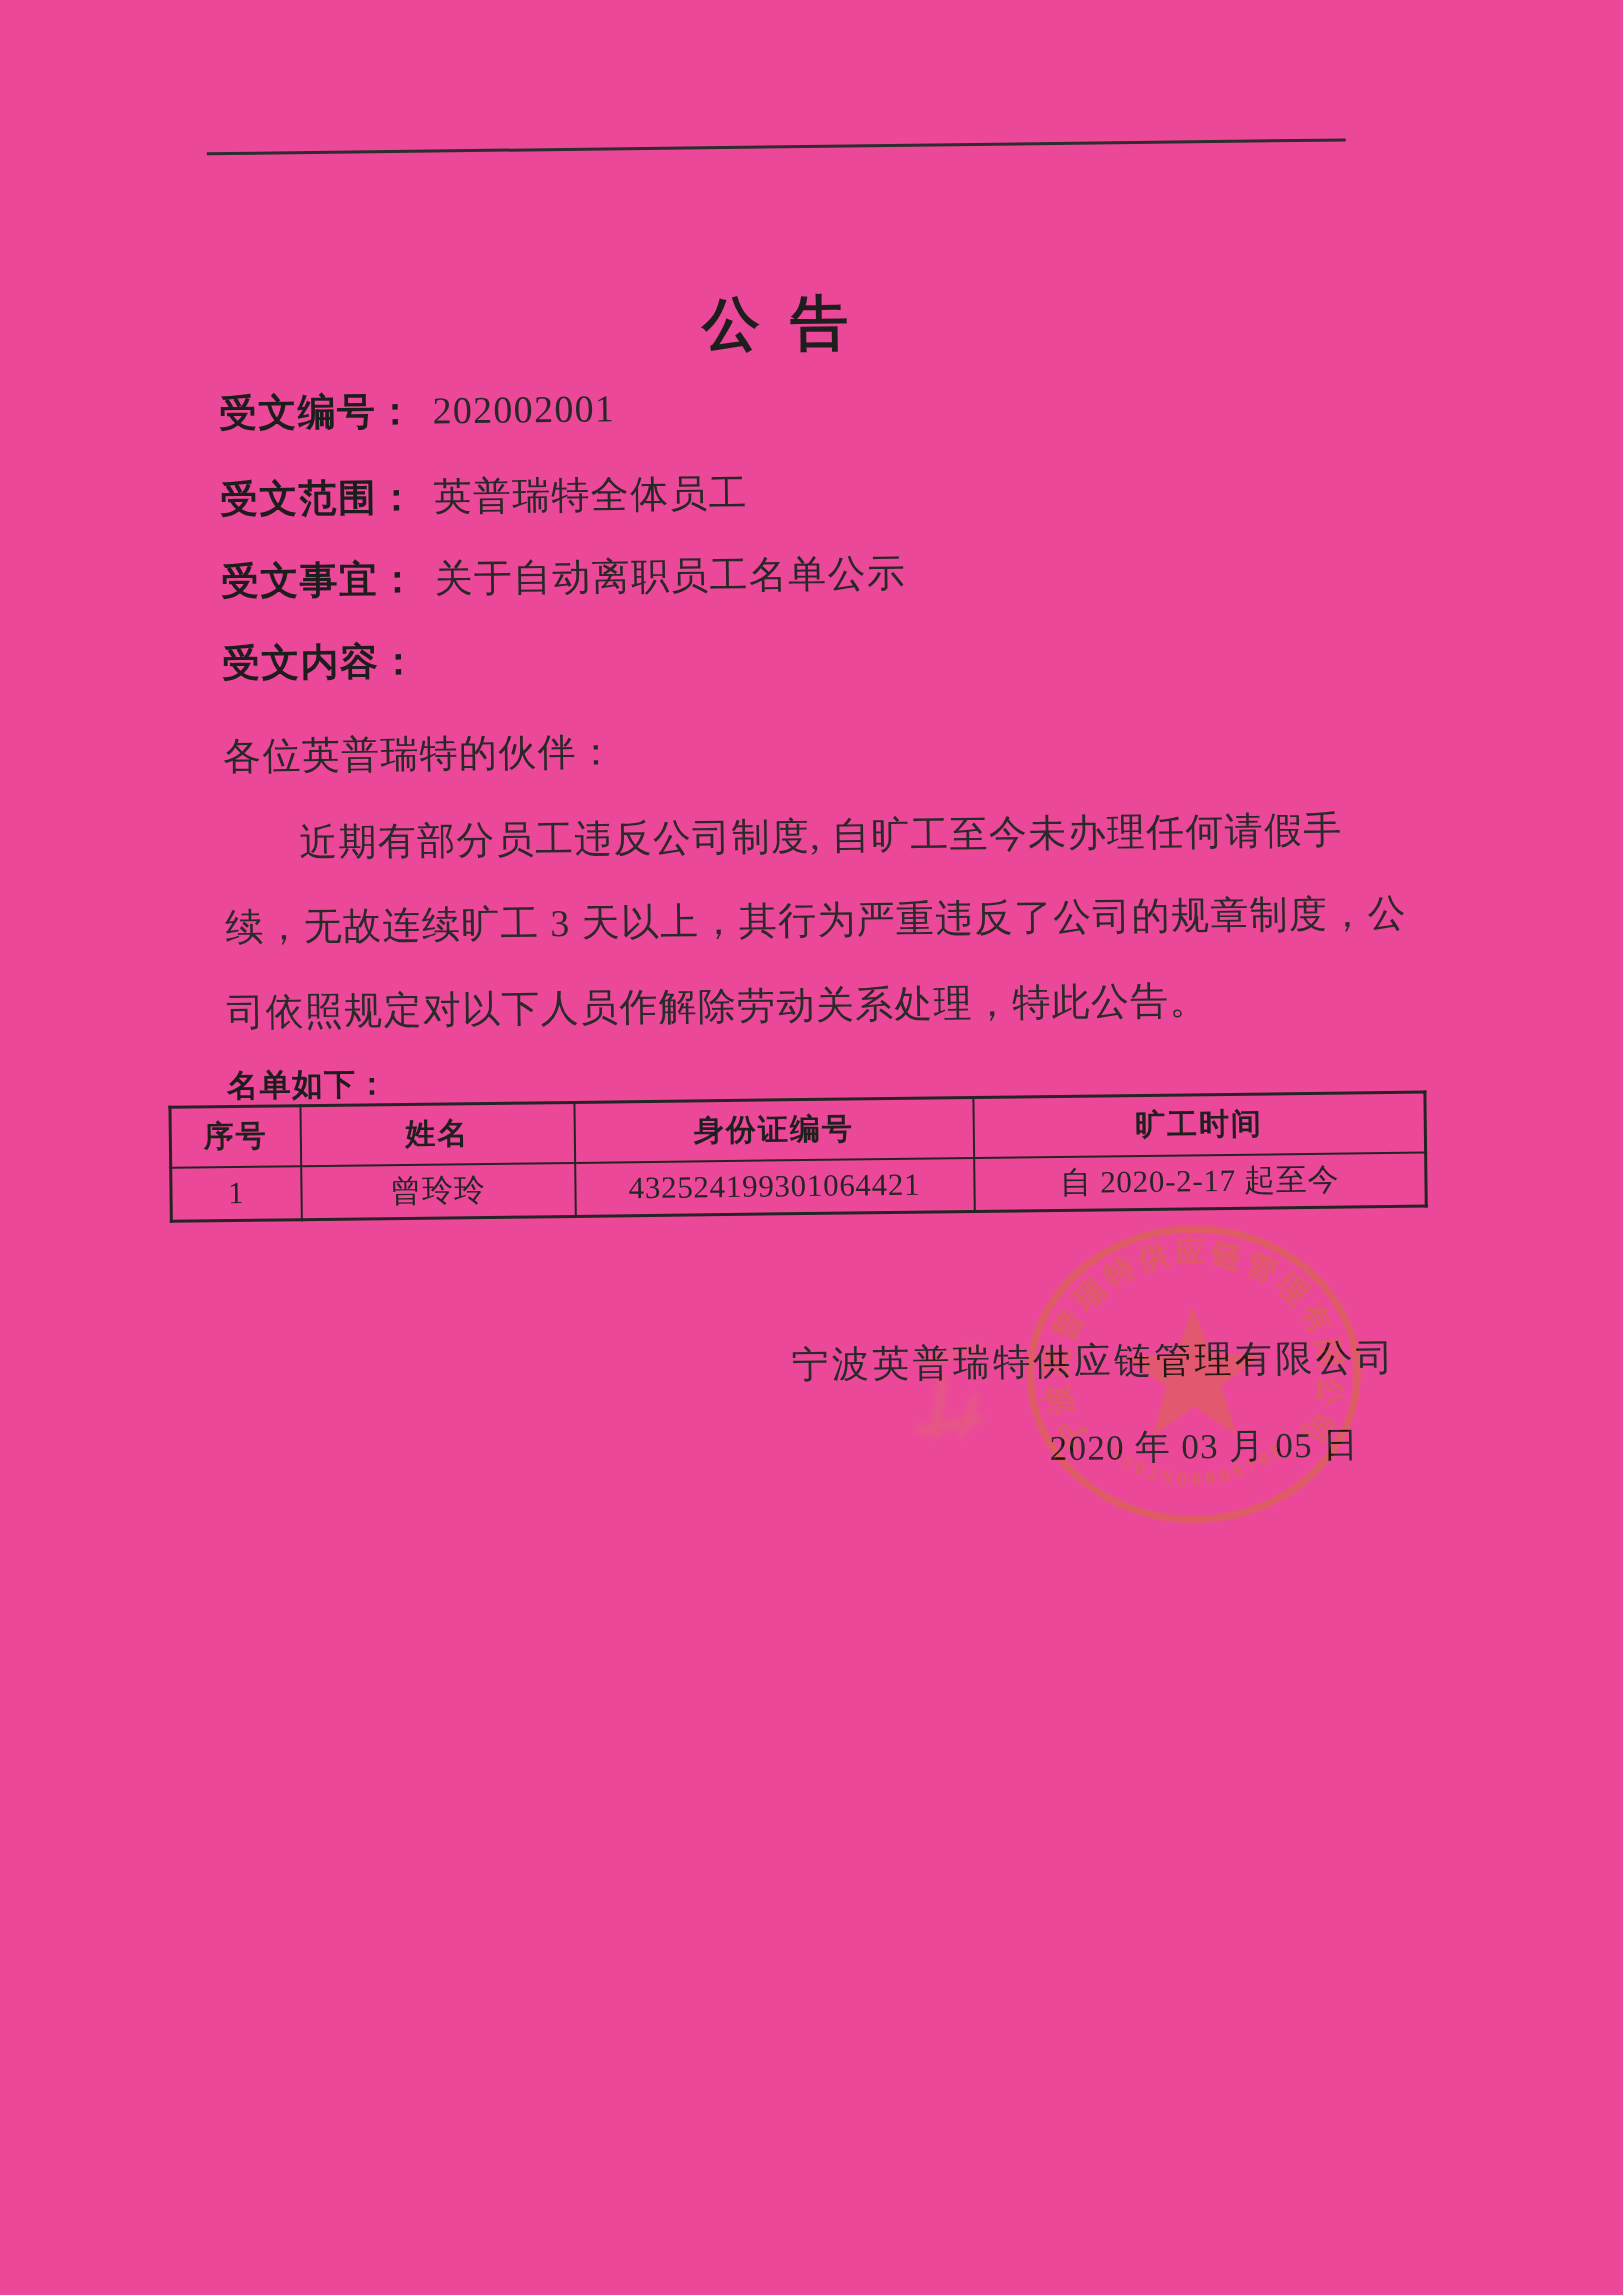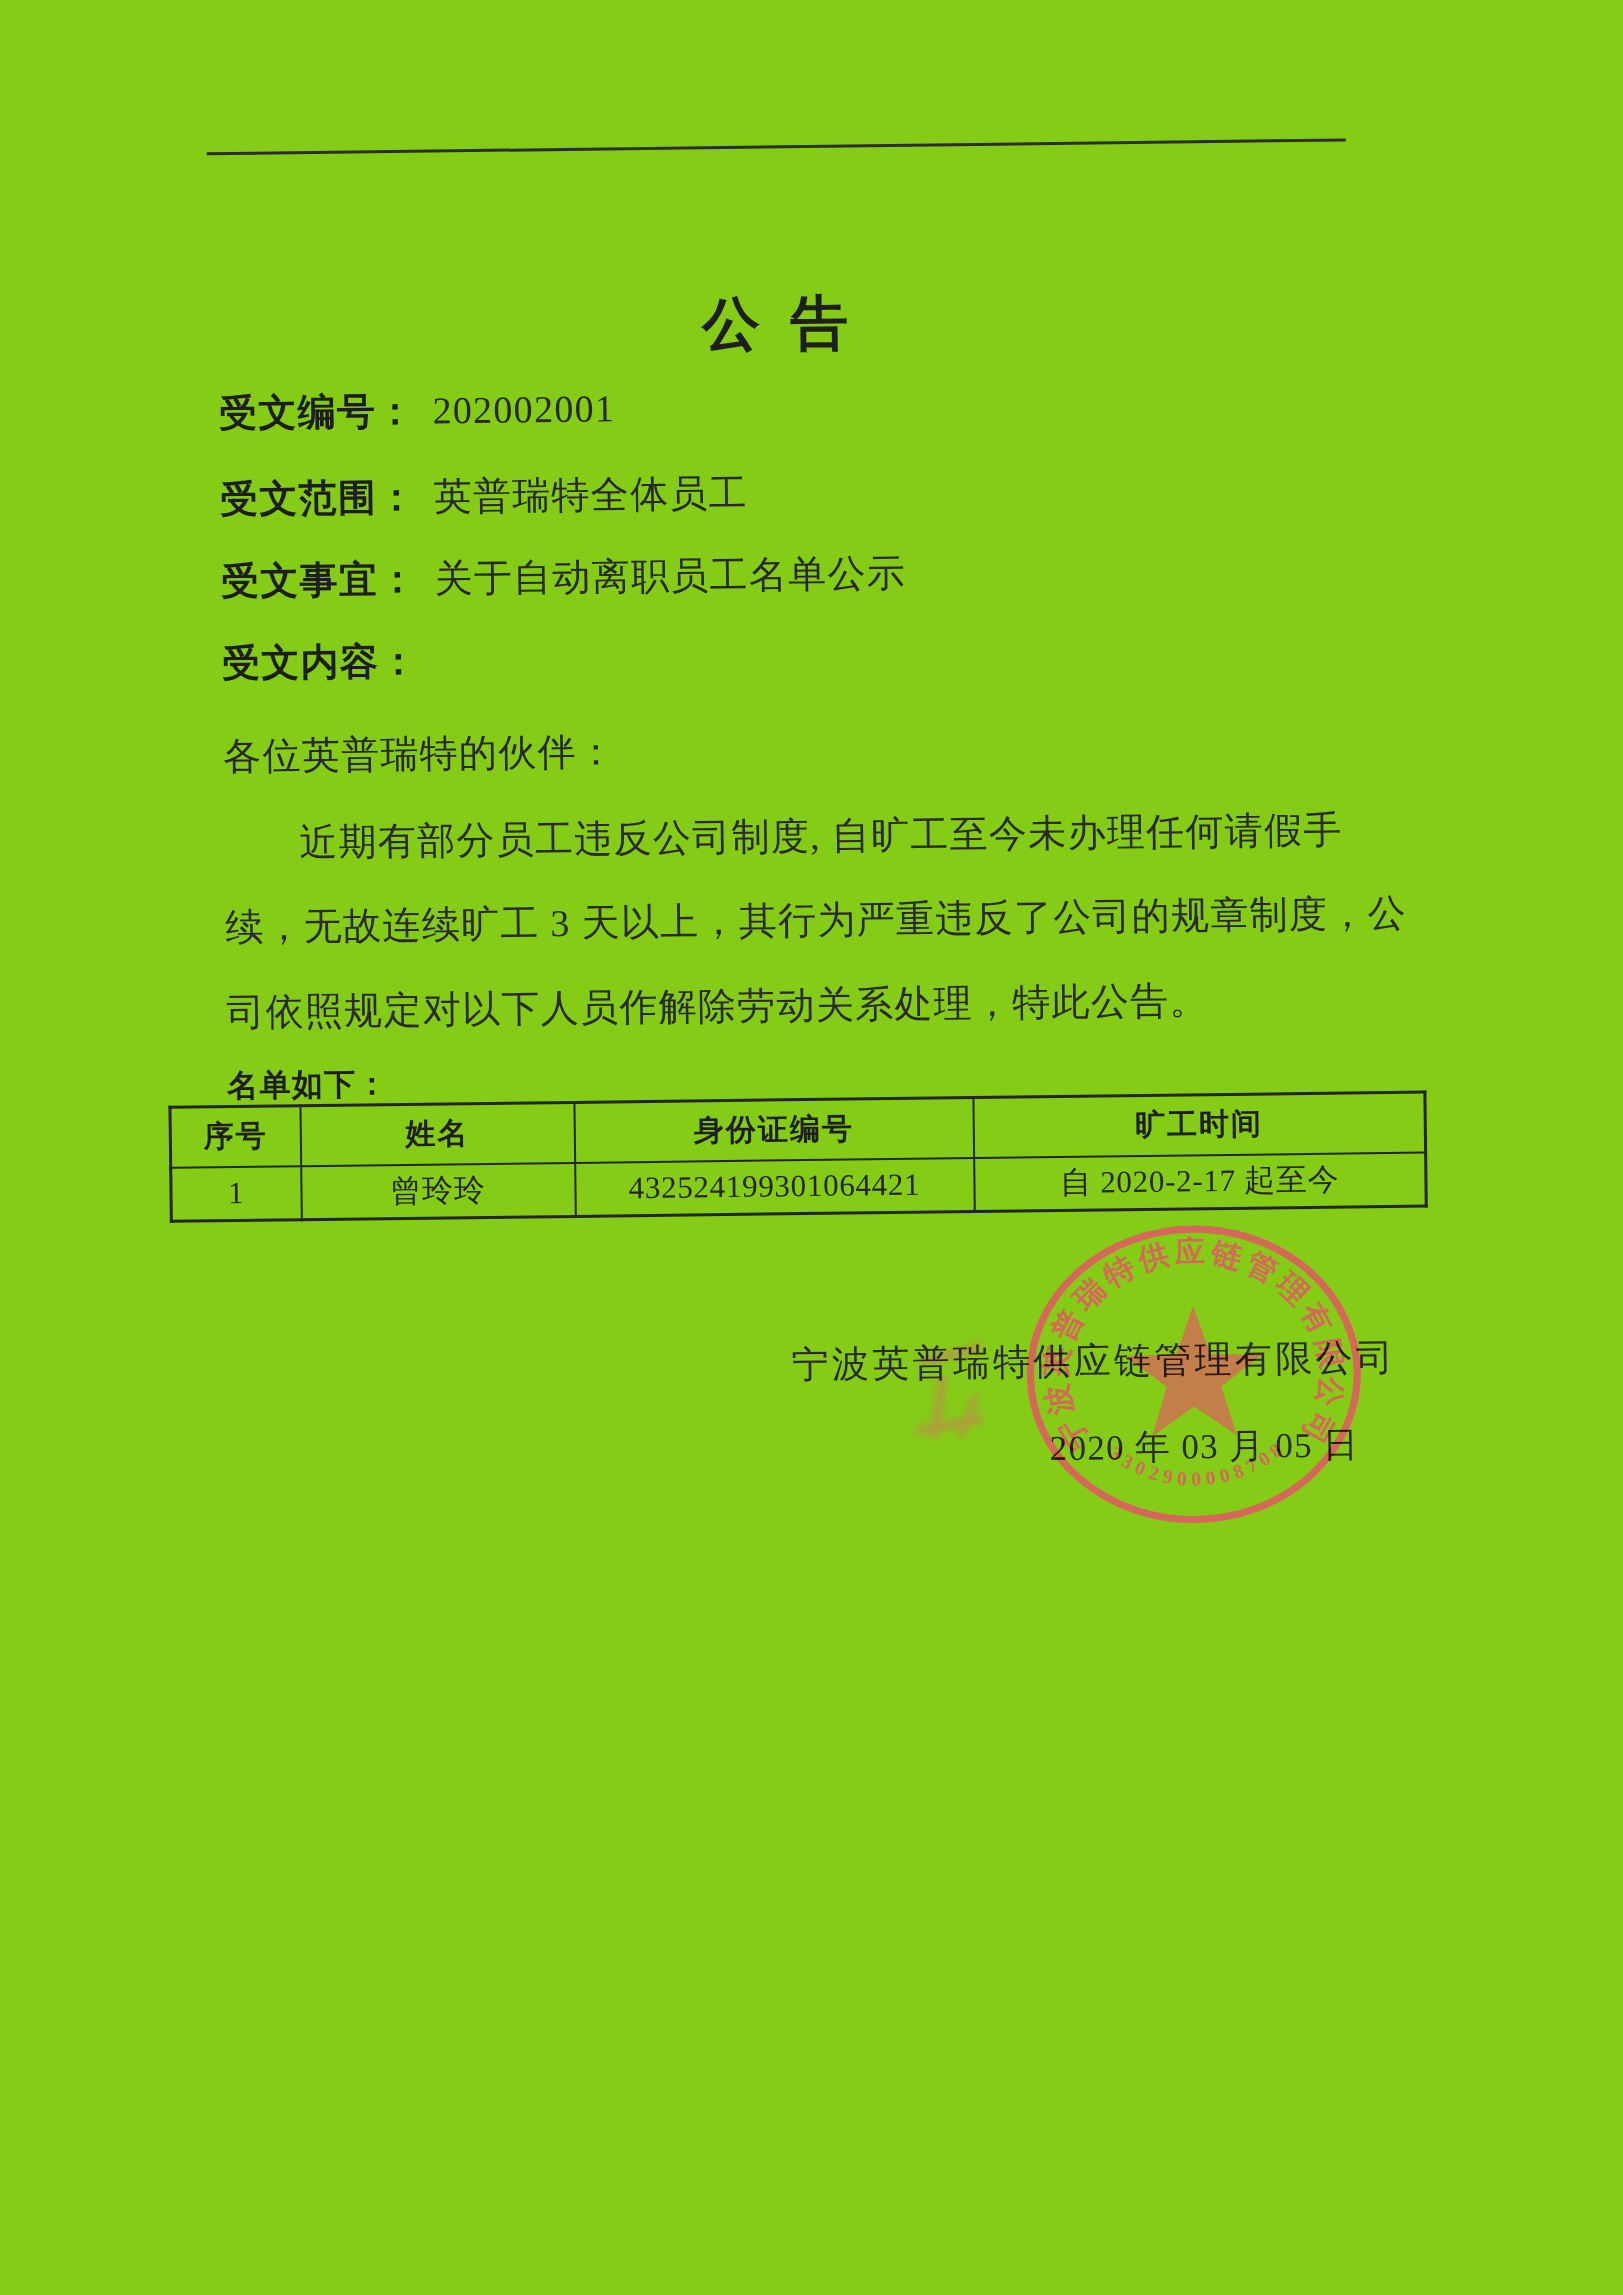--- a/index.html
+++ b/index.html
@@ -6,21 +6,21 @@
   body {
     width: 1623px; height: 2295px;
     background: #ffffff;
     overflow: hidden;
     font-family: "Liberation Serif", "DejaVu Serif", serif;
     color: #282828;
   }
   .page {
     position: absolute; left: 0; top: 0;
     width: 1623px; height: 2295px;
-    background: #84cc16;
+    background: #ec4899;
   }
   .rot {
     position: absolute; inset: 0;
     transform: rotate(-0.7deg);
     transform-origin: 812px 1147px;
   }
   .rule {
     position: absolute; left: 219px; top: 145px;
     width: 1139px; height: 3.3px;
     background: #2d2d2d;

